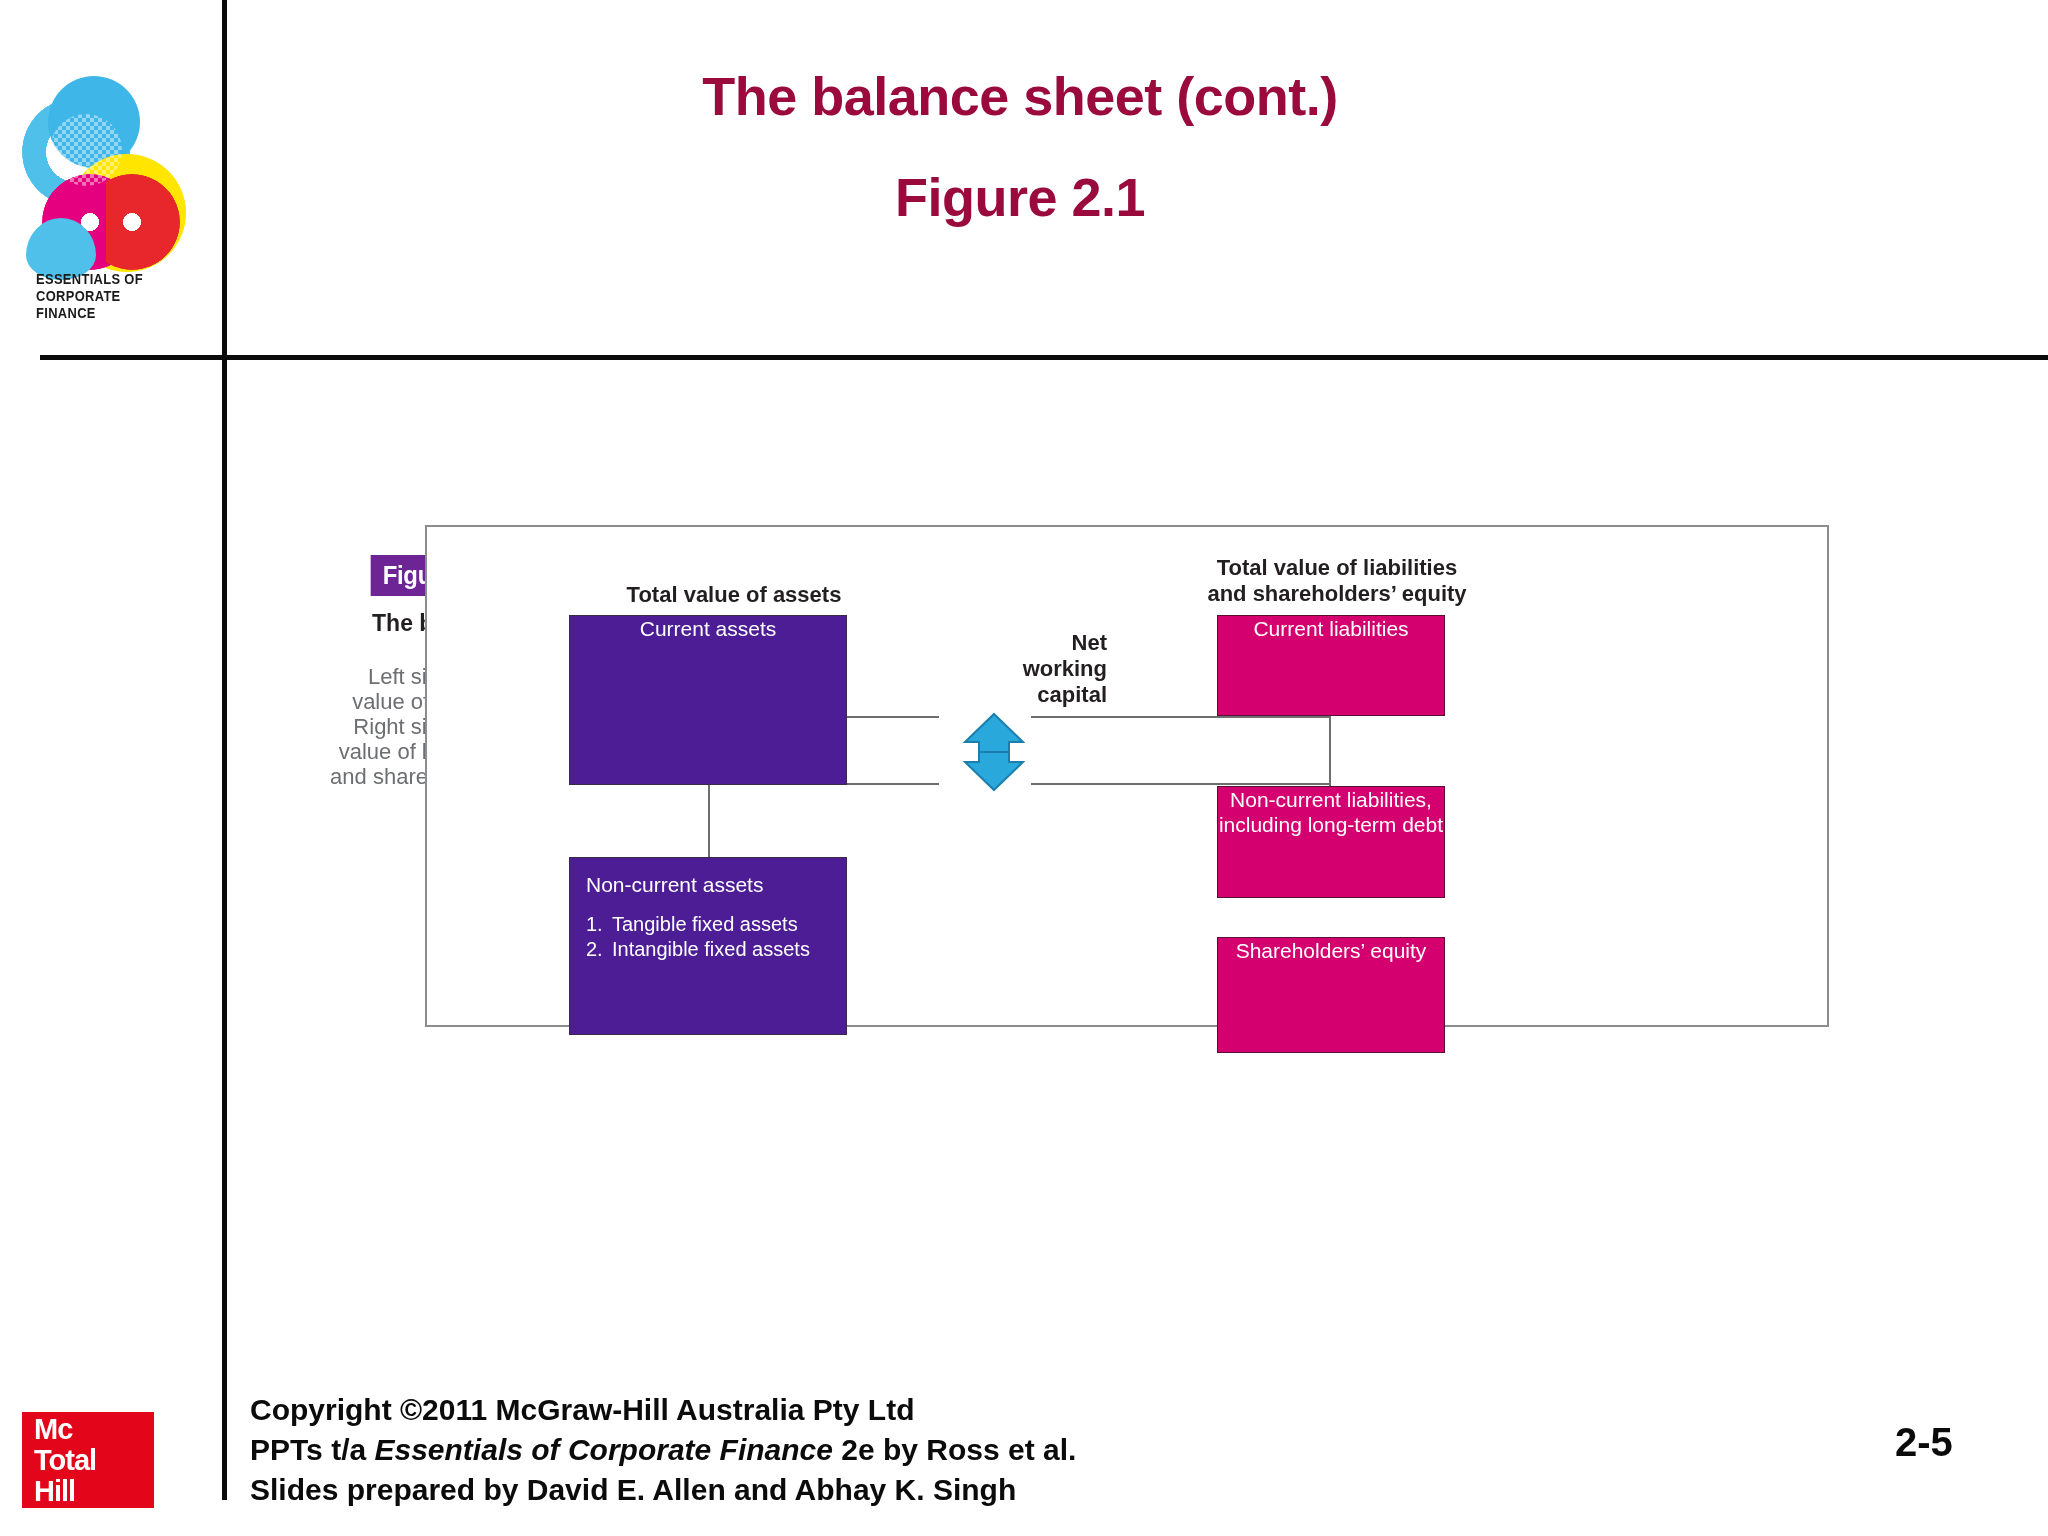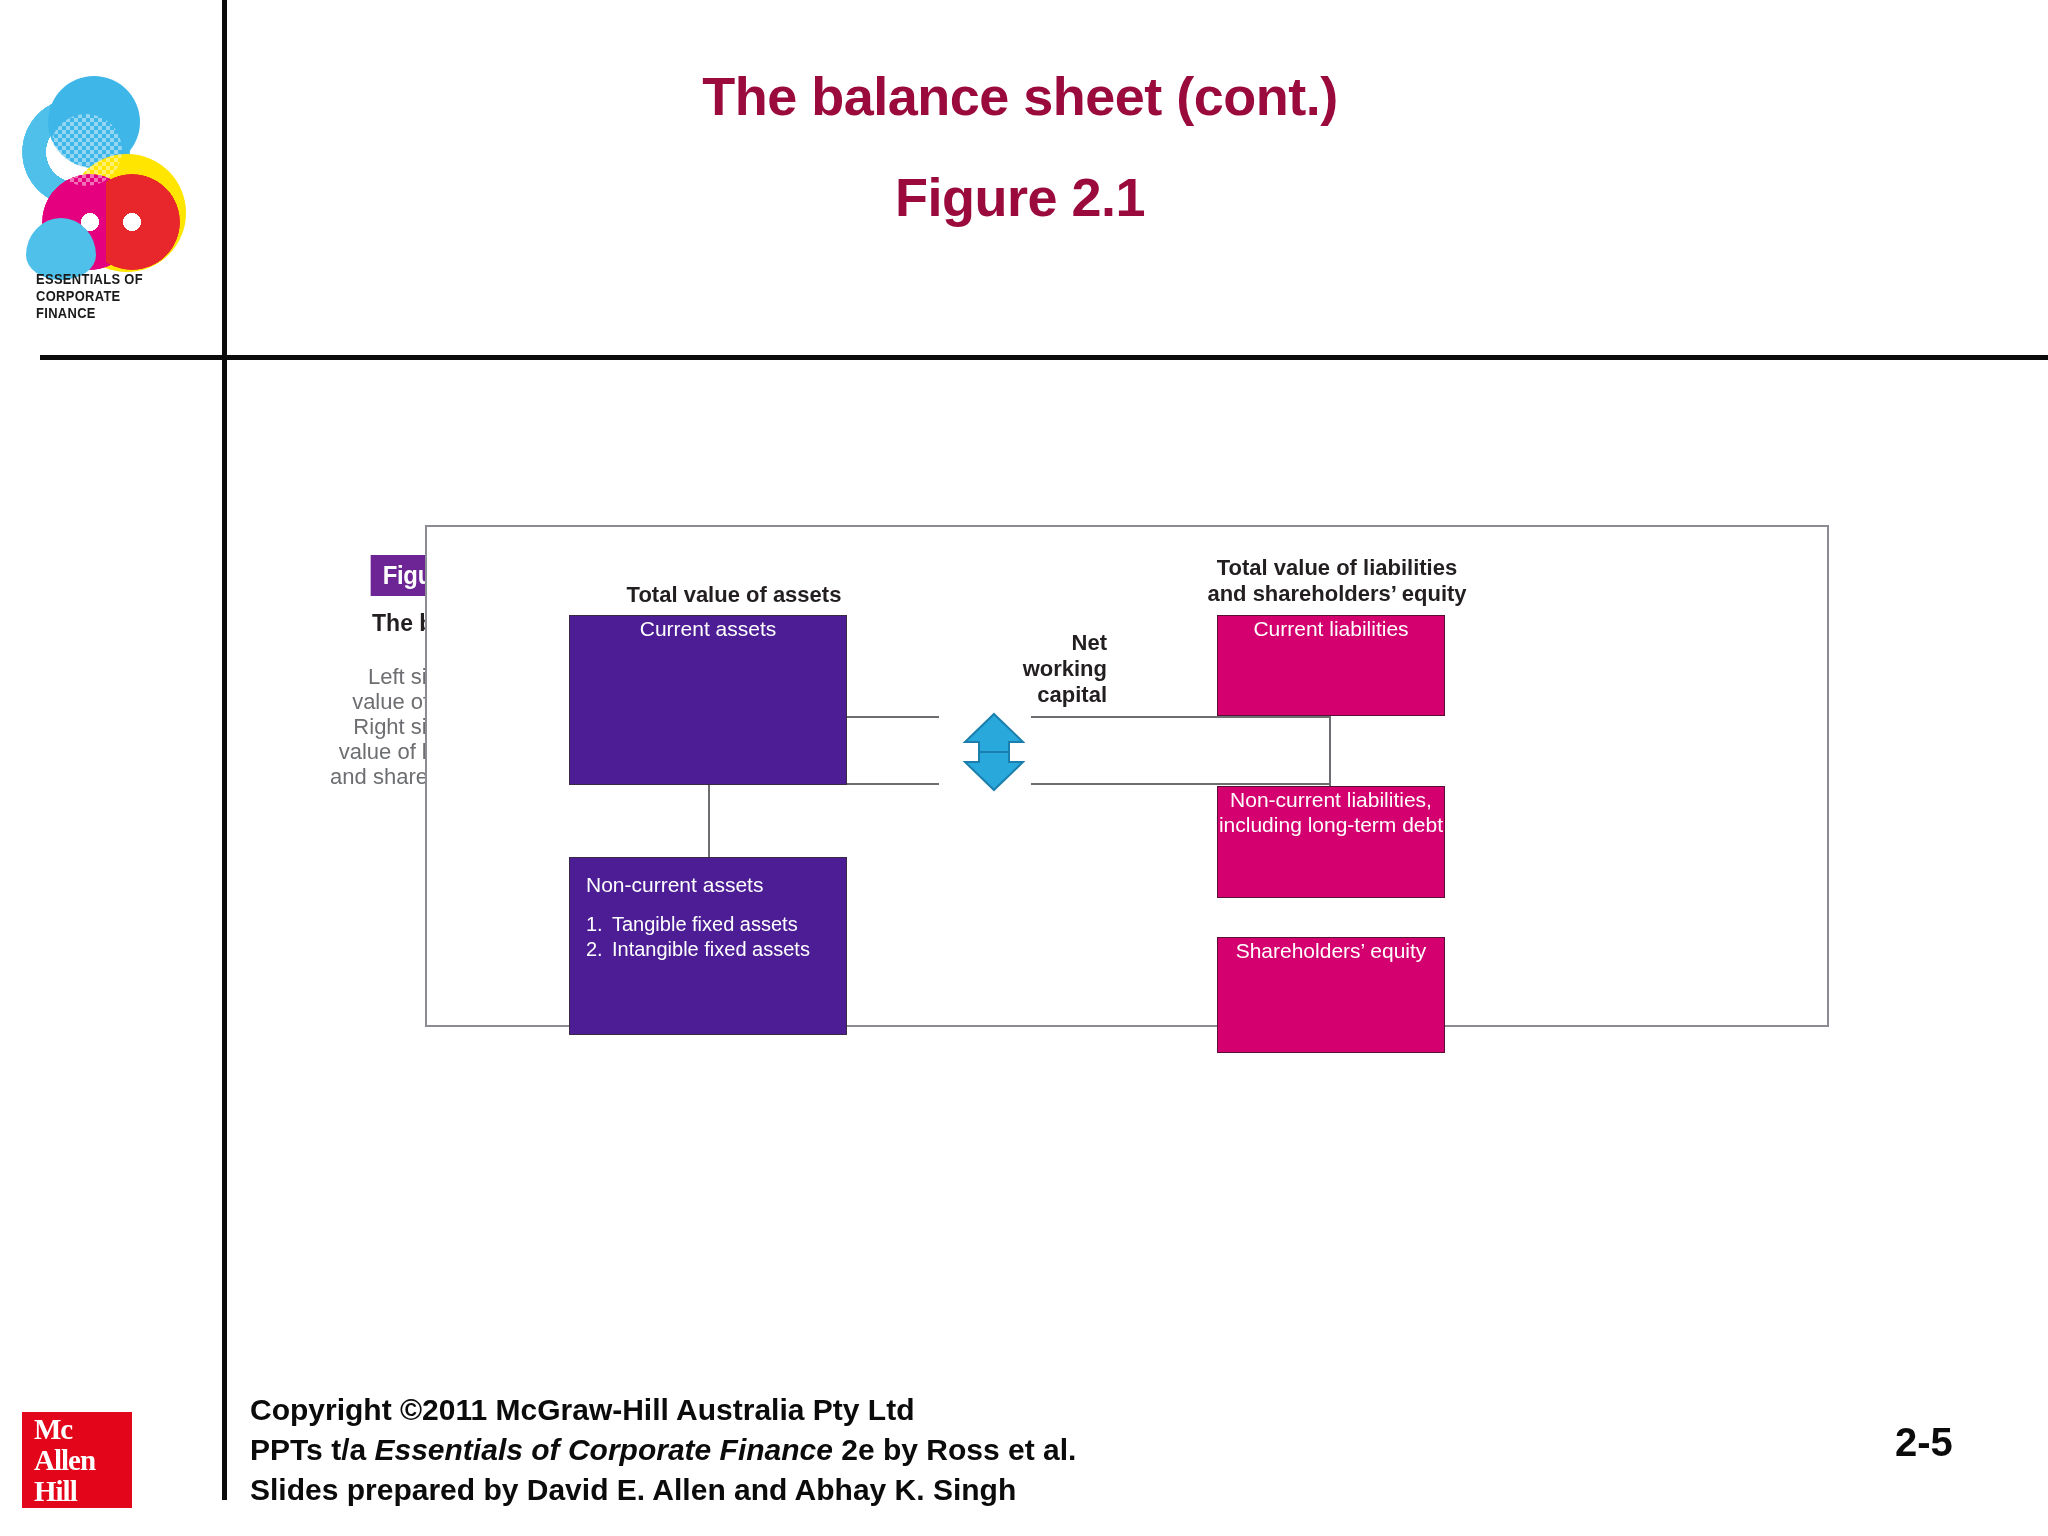--- a/index.html
+++ b/index.html
@@ -80,22 +80,22 @@
   .nca-txt{flex:1;}
 
   .connector{position:absolute;background:#6d6e71;}
 
   .nwc-label{position:absolute;font-weight:bold;font-size:22px;line-height:26px;
       color:#231f20;text-align:right;}
 
   .nwc-arrow{position:absolute;}
 
   
-  .mh-logo{position:absolute;left:22px;top:1412px;width:110px;height:96px;
-      background:#E3061A;color:#fff;font-family:Liberation Serif, serif;
+  .mh-logo{position:absolute;left:22px;top:1412px;width:132px;height:96px;
+      background:#E3061A;color:#fff;font-family:Liberation Sans, sans-serif;
       font-weight:bold;font-size:29px;line-height:31px;padding:2px 0 0 12px;
       box-sizing:border-box;letter-spacing:-1px;}
 
   .footer{position:absolute;left:250px;top:1390px;width:1250px;
       font-family:"Liberation Sans", sans-serif;font-weight:bold;
       font-size:30px;line-height:40px;color:#0b0b0b;}
   .footer em{font-style:italic;}
 
   .page-num{position:absolute;left:1895px;top:1420px;
       font-family:"Liberation Sans", sans-serif;font-weight:bold;
@@ -197,21 +197,21 @@
           <polygon points="39,2 68,30 54,30 54,40 24,40 24,30 10,30" fill="#29A8DC" stroke="#1b7fae" stroke-width="2"></polygon>
           <polygon points="39,78 68,50 54,50 54,40 24,40 24,50 10,50" fill="#29A8DC" stroke="#1b7fae" stroke-width="2"></polygon>
         </svg>
       </div>
 
     </div>
   </div>
 
   <div class="mh-logo">
     <div>Mc</div>
-    <div>Allen</div>
+    <div>Total</div>
     <div>Hill</div>
   </div>
 
   <div class="footer">
     <div>Copyright ©2011 McGraw-Hill Australia Pty Ltd</div>
     <div><span>PPTs t/a </span><em>Essentials of Corporate Finance</em><span> 2e by Ross et al.</span></div>
     <div>Slides prepared by David E. Allen and Abhay K. Singh</div>
   </div>
 
   <div class="page-num">2-5</div>

